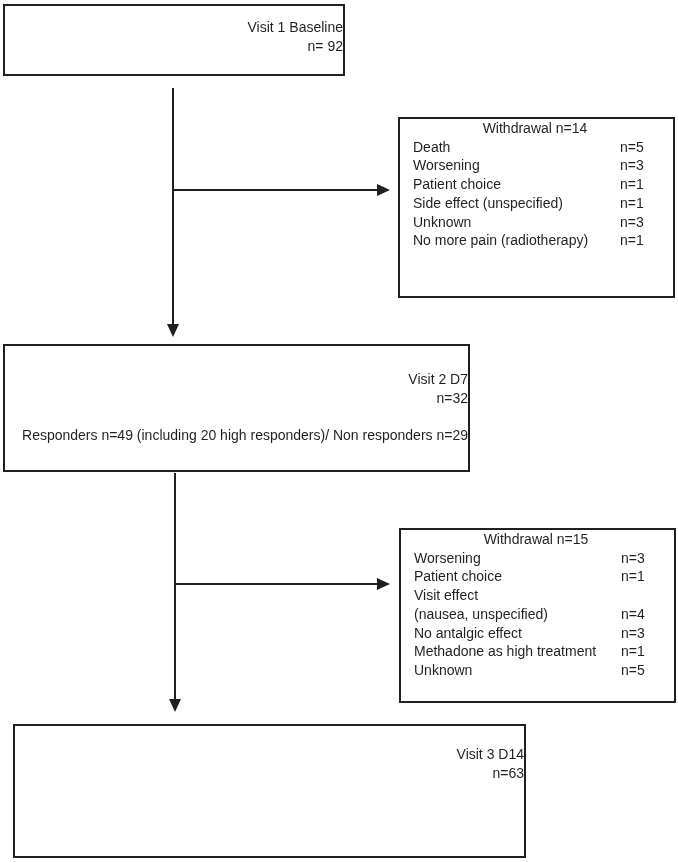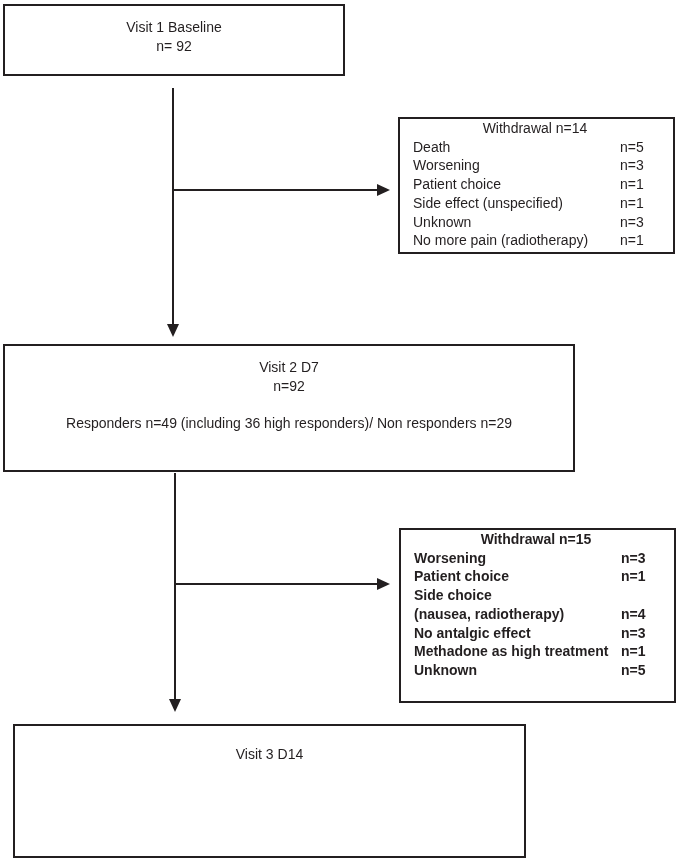--- a/index.html
+++ b/index.html
@@ -22,31 +22,31 @@
     line-height: 18.7px;
     color: var(--text);
     overflow: hidden;
   }
   .box {
     position: absolute;
     box-sizing: border-box;
     border: 2px solid var(--line);
     background: var(--bg);
   }
-  .visit-box { text-align: center; }
+  .visit-box { text-align: right; }
   .box-visit1 { left: 3px;   top: 4px;   width: 342px; height: 72px;  padding-top: 12px; }
-  .box-visit2 { left: 3px;   top: 344px; width: 572px; height: 128px; padding-top: 12px; }
+  .box-visit2 { left: 3px;   top: 344px; width: 467px; height: 128px; padding-top: 24px; }
   .box-visit3 { left: 13px;  top: 724px; width: 513px; height: 134px; padding-top: 19px; }
   .detail-line { margin-top: 18.7px; white-space: nowrap; }
 
   .wbox {
     padding: 0 16px 0 13px;
   }
-  .box-w1 { left: 398px; top: 117px; width: 277px; height: 137px; }
-  .box-w2 { left: 399px; top: 528px; width: 277px; height: 175px; font-weight: bold; }
+  .box-w1 { left: 398px; top: 117px; width: 277px; height: 181px; }
+  .box-w2 { left: 399px; top: 528px; width: 277px; height: 175px; }
   .whead { text-align: center; }
   .wlist { }
   .wrow { display: flex; }
   .wlabel { flex: 1 1 auto; white-space: nowrap; }
   .wval { flex: 0 0 37px; white-space: nowrap; }
 
   .line-v, .line-h {
     position: absolute;
     background: var(--line);
   }
@@ -118,61 +118,62 @@
       </div>
       <div class="wrow">
         <span class="wlabel">No more pain (radiotherapy)</span>
         <span class="wval">n=1</span>
       </div>
     </div>
   </div>
 
   <div class="box visit-box box-visit2">
     <div>Visit 2 D7</div>
-    <div>n=92</div>
-    <div class="detail-line">Responders n=49 (including 36 high responders)/ Non responders n=29</div>
+    <div>n=32</div>
+    <div class="detail-line">Responders n=49 (including 20 high responders)/ Non responders n=29</div>
   </div>
 
   <div class="line-v v2-line"></div>
   <div class="head-down v2-head"></div>
 
   <div class="line-h h2-line"></div>
   <div class="head-right h2-head"></div>
 
   <div class="box wbox box-w2">
     <div class="whead">Withdrawal n=15</div>
     <div class="wlist">
       <div class="wrow">
         <span class="wlabel">Worsening</span>
         <span class="wval">n=3</span>
       </div>
       <div class="wrow">
         <span class="wlabel">Patient choice</span>
         <span class="wval">n=1</span>
       </div>
       <div class="wrow">
-        <span class="wlabel">Side choice</span>
+        <span class="wlabel">Visit effect</span>
         <span class="wval"></span>
       </div>
       <div class="wrow">
-        <span class="wlabel">(nausea, radiotherapy)</span>
+        <span class="wlabel">(nausea, unspecified)</span>
         <span class="wval">n=4</span>
       </div>
       <div class="wrow">
         <span class="wlabel">No antalgic effect</span>
         <span class="wval">n=3</span>
       </div>
       <div class="wrow">
         <span class="wlabel">Methadone as high treatment</span>
         <span class="wval">n=1</span>
       </div>
       <div class="wrow">
         <span class="wlabel">Unknown</span>
         <span class="wval">n=5</span>
       </div>
     </div>
   </div>
 
   <div class="box visit-box box-visit3">
     <div>Visit 3 D14</div>
+    <div>n=63</div>
   </div>
 
 </div>
 
 </body></html>

